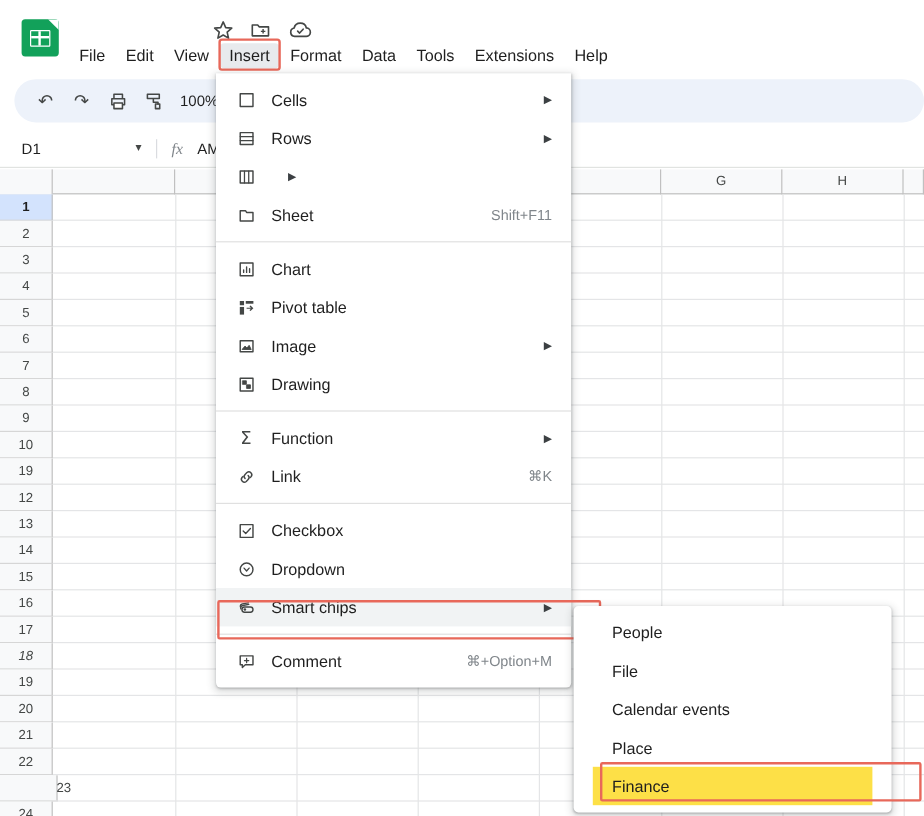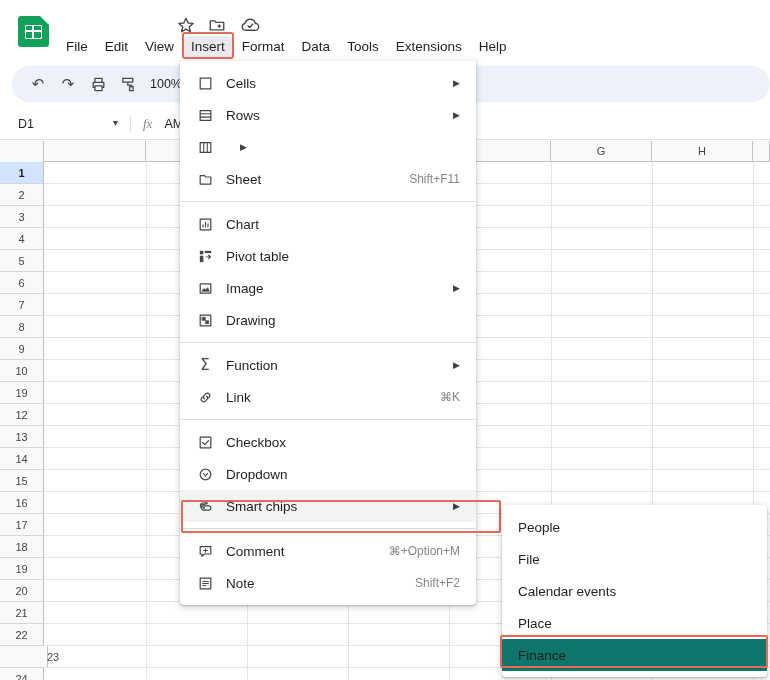--- a/index.html
+++ b/index.html
@@ -122,30 +122,30 @@
   .maccel { font-size:12px; color:#80868b; margin-left:14px; white-space:nowrap; }
   .marrow { font-size:9px; color:#3c4043; margin-left:14px; }
   .mdiv { height:1px; background:#e0e0e0; margin:6px 0; }
   #smartchips-box {
     position:absolute; left:181px; top:500px; width:320px; height:33px;
     border:2.5px solid #e8685a; border-radius:2px; pointer-events:none; z-index:45;
   }
 
   
   #sub-menu {
-    position:absolute; left:502px; top:505px; width:265px;
+    position:absolute; left:478px; top:505px; width:265px;
     background:#ffffff; border-radius:4px;
     box-shadow:0 2px 6px 2px rgba(60,64,67,.15), 0 1px 2px 0 rgba(60,64,67,.3);
-    padding:6px 0; z-index:50;
+    padding:6px 16px; z-index:50;
   }
   .srow {
     height:32px; display:flex; align-items:center; padding:0 16px;
     font-size:13.5px; color:#1f1f1f; cursor:pointer;
   }
-  .srow.hl { background:#0f766e; }
+  .srow.hl { background:#fde047; }
   #finance-box {
     position:absolute; left:500px; top:635px; width:268px; height:33px;
     border:2.5px solid #e8685a; border-radius:2px; pointer-events:none; z-index:55;
   }
   svg { display:block; }
 </style>
 </head>
 <body>
 
 <div id="appbar">
@@ -270,21 +270,21 @@
       <div class="rowcell" style="top: 175px;">8</div>
       <div class="rowcell" style="top: 197px;">9</div>
       <div class="rowcell" style="top: 219px;">10</div>
       <div class="rowcell" style="top: 241px;">19</div>
       <div class="rowcell" style="top: 263px;">12</div>
       <div class="rowcell" style="top: 285px;">13</div>
       <div class="rowcell" style="top: 307px;">14</div>
       <div class="rowcell" style="top: 329px;">15</div>
       <div class="rowcell" style="top: 351px;">16</div>
       <div class="rowcell" style="top: 373px;">17</div>
-      <div class="rowcell" style="top: 395px;">18</div>
+      <div class="rowcell" style="top: 395px; font-style: italic;">18</div>
       <div class="rowcell" style="top: 417px;">19</div>
       <div class="rowcell" style="top: 439px;">20</div>
       <div class="rowcell" style="top: 461px;">21</div>
       <div class="rowcell" style="top: 483px;">22</div>
       <div class="rowcell" style="top: 505px; padding-left: 47px;">23</div>
       <div class="rowcell" style="top: 527px;">24</div>
     </div>
   <div id="lines">
       <div class="vline" style="left: 146px;"></div>
       <div class="vline" style="left: 247px;"></div>
@@ -451,30 +451,20 @@
     <div class="mrow">
       <span class="micon">
         <svg width="17" height="17" viewBox="0 0 24 24" fill="none" stroke="#444746" stroke-width="1.7" stroke-linejoin="round" stroke-linecap="round">
           <path d="M4.5 5h15v10.5h-9l-3.5 3.2v-3.2h-2.5z"></path>
           <path d="M12 8v5M9.5 10.5h5" stroke-width="1.5"></path>
         </svg>
       </span>
       <span class="mlabel">Comment</span>
       <span class="maccel">⌘+Option+M</span>
     </div>
-    <div class="mrow">
-      <span class="micon">
-        <svg width="17" height="17" viewBox="0 0 24 24" fill="none" stroke="#444746" stroke-width="1.7" stroke-linejoin="round" stroke-linecap="round">
-          <rect x="4.5" y="4.5" width="15" height="15"></rect>
-          <path d="M8 9h8M8 12h8M8 15h4.5" stroke-width="1.4"></path>
-        </svg>
-      </span>
-      <span class="mlabel">Note</span>
-      <span class="maccel">Shift+F2</span>
-    </div>
   </div>
 <div id="smartchips-box"></div>
 
 <div id="sub-menu">
     <div class="srow">
       <span>People</span>
     </div>
     <div class="srow">
       <span>File</span>
     </div>

